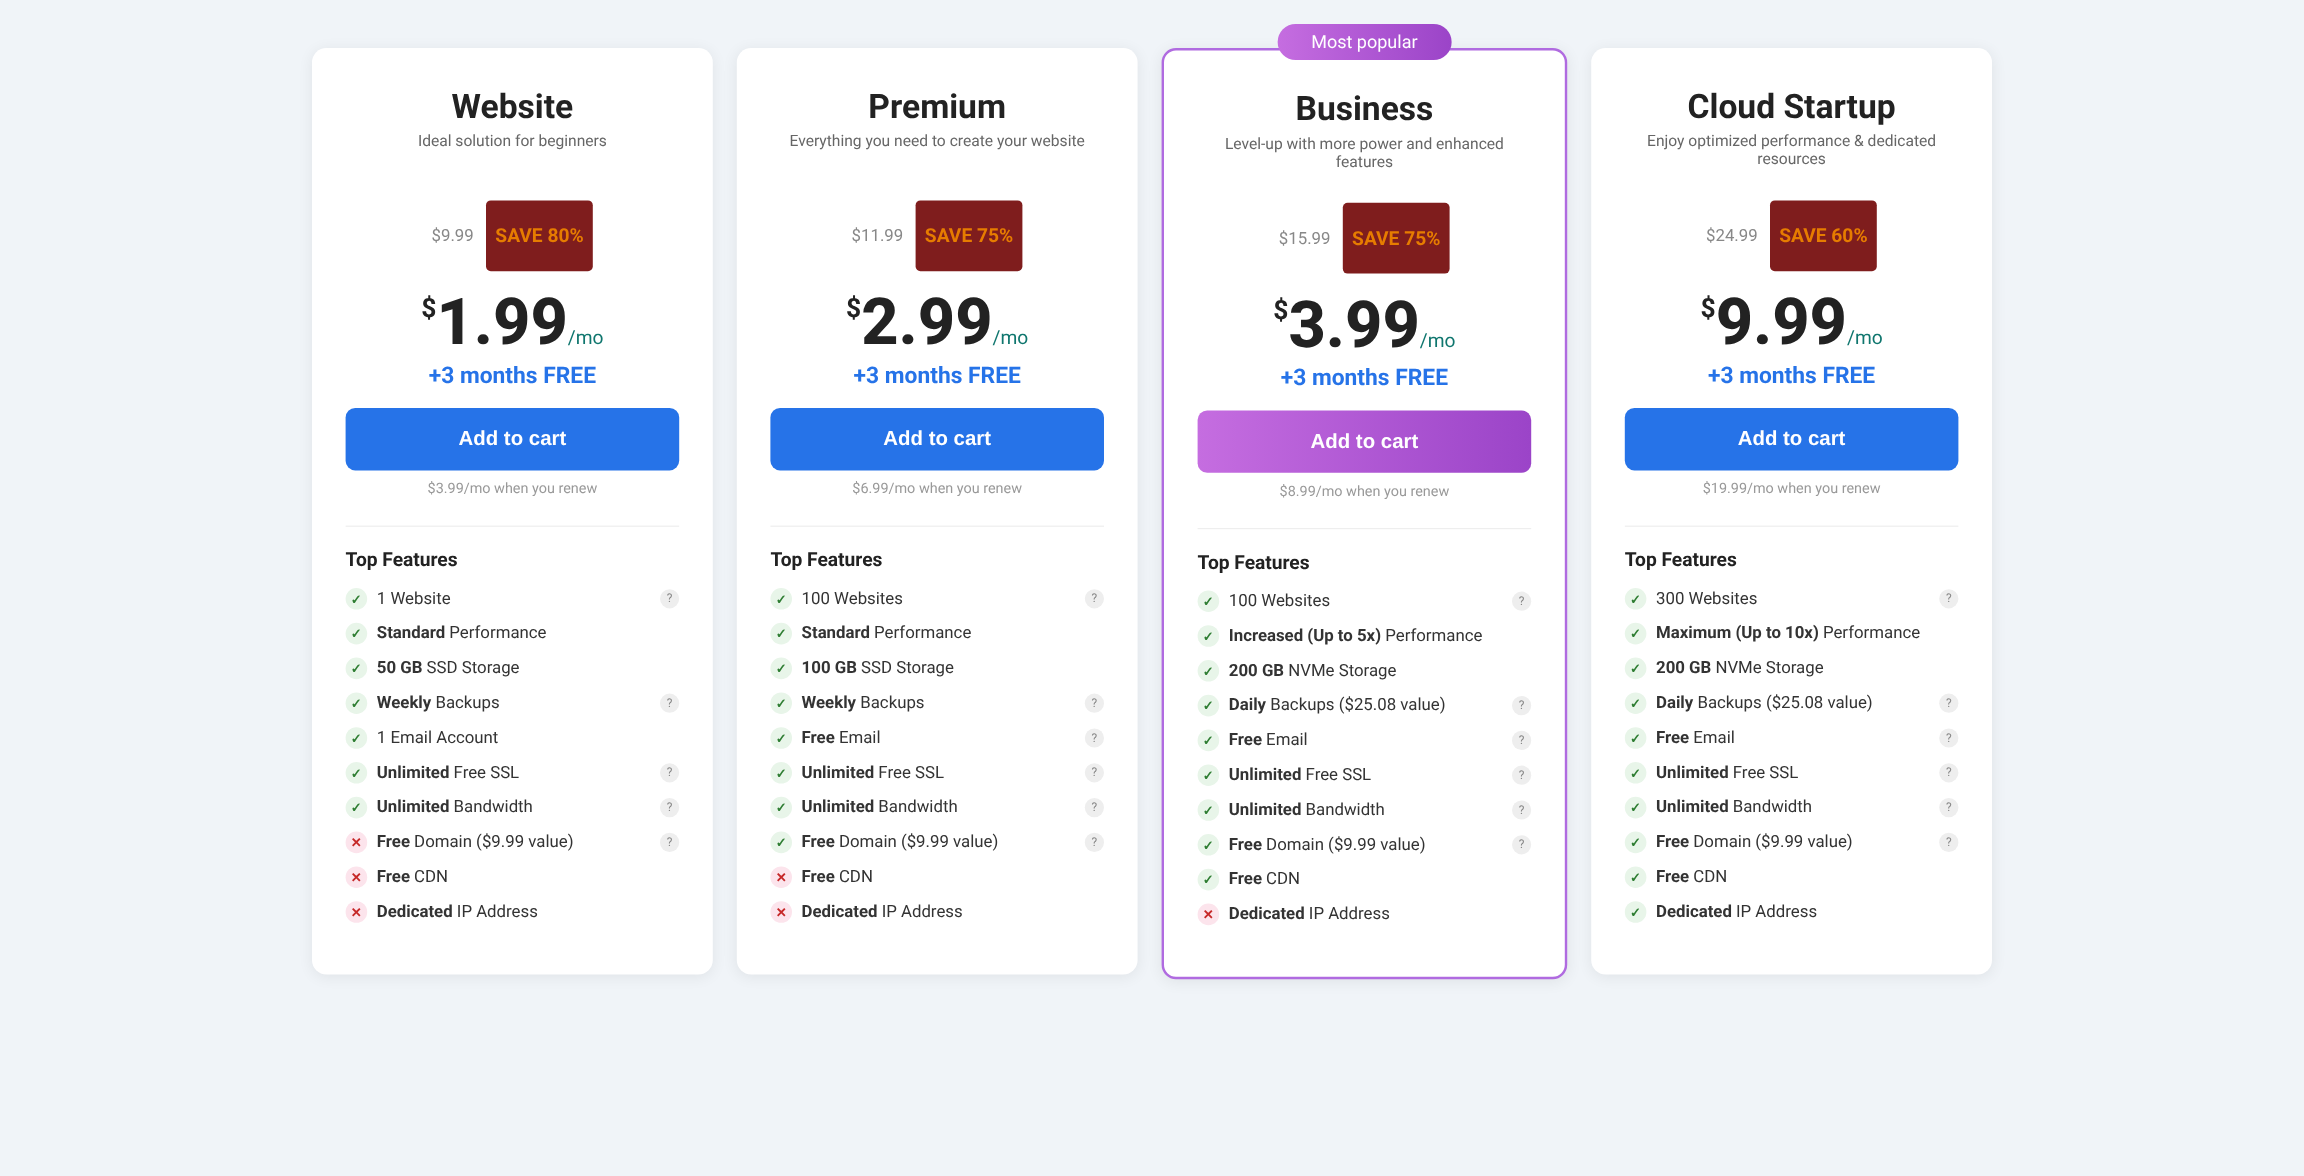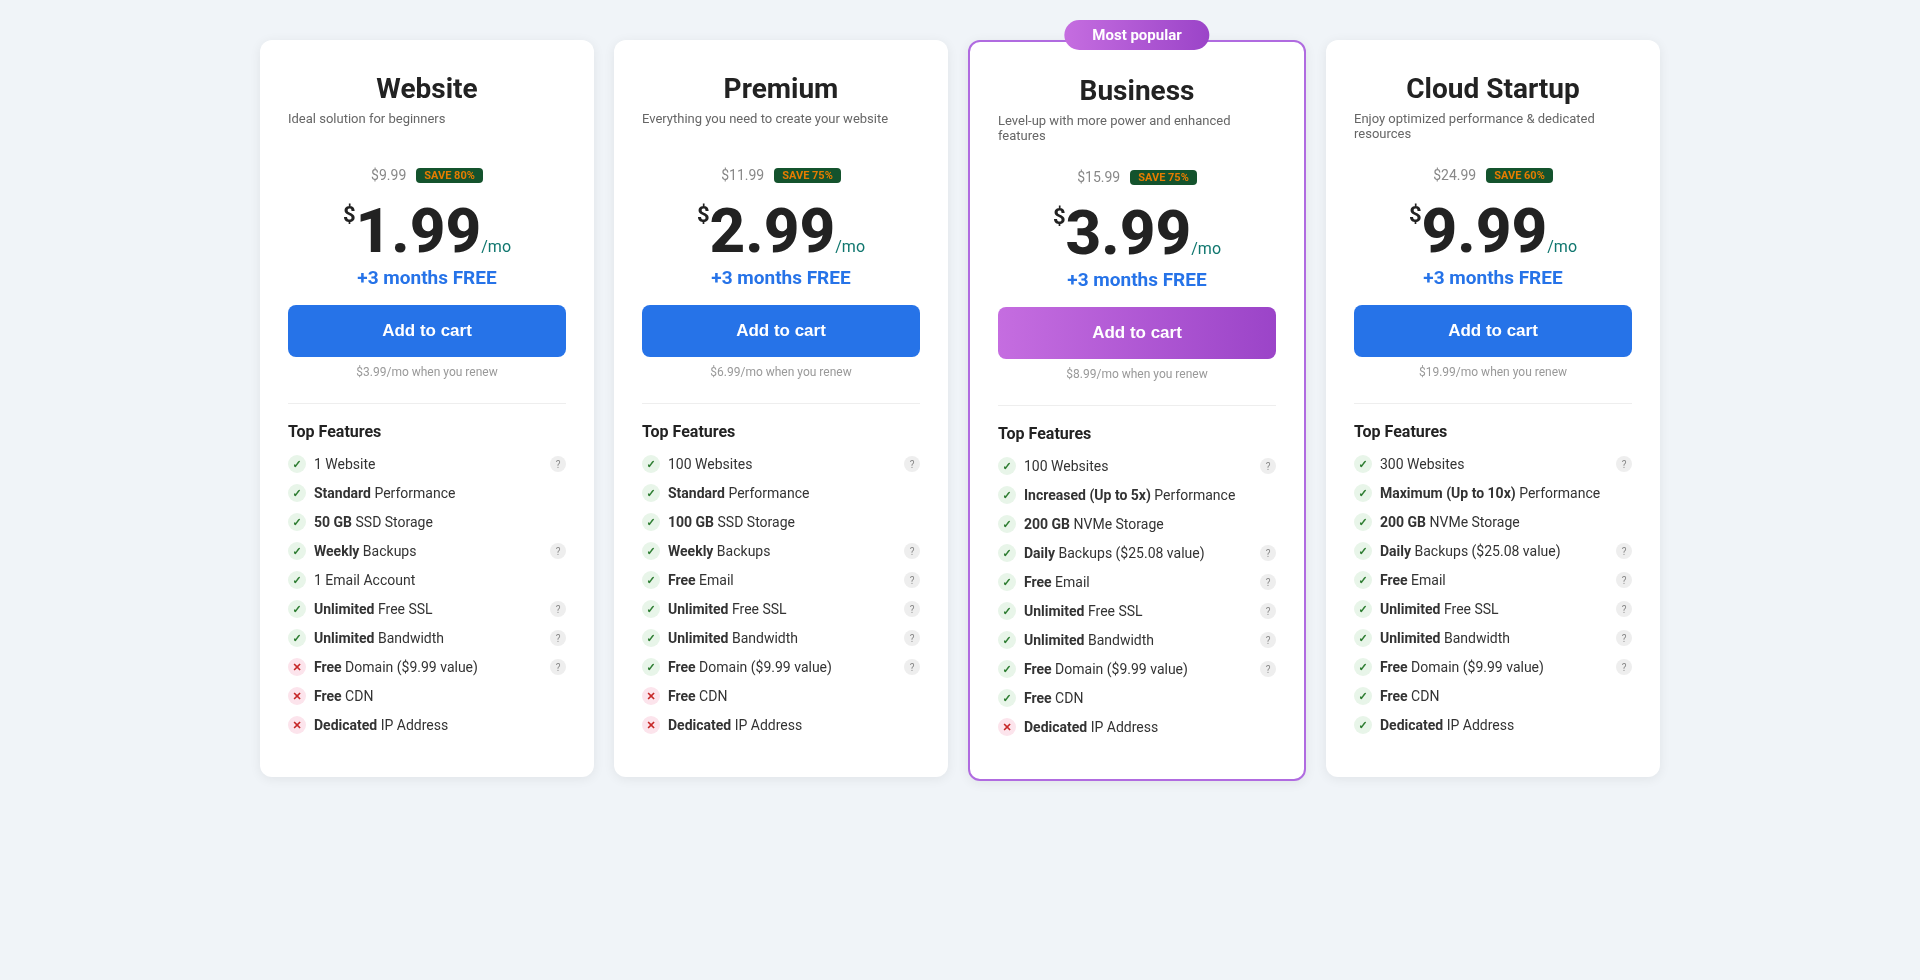--- a/index.html
+++ b/index.html
@@ -33,69 +33,69 @@
     .popular-badge {
       position: absolute;
       top: -22px;
       left: 50%;
       transform: translateX(-50%);
       background: linear-gradient(90deg, #c56de0, #9b44c8);
       color: #fff;
       border-radius: 20px;
       padding: 6px 28px;
       font-size: 15px;
-      font-weight: 700;
+      font-weight: 400;
       white-space: nowrap;
     }
     .plan-name {
       text-align: center;
       font-size: 28px;
       font-weight: 700;
       color: #222;
       margin-bottom: 6px;
     }
     .plan-desc {
-      text-align: left;
+      text-align: center;
       font-size: 13px;
       color: #666;
       margin-bottom: 20px;
       min-height: 36px;
     }
     .price-row {
       display: flex;
       align-items: center;
       justify-content: center;
       gap: 10px;
       margin-bottom: 17px;
     }
     .original-price {
       font-size: 14px;
       color: #888;
     }
     .save-badge {
-      background: #14532d;
+      background: #7f1d1d;
       color: #e67c00;
-      font-size: 11px;
+      font-size: 16px;
       font-weight: 700;
-      padding: 1px 8px;
+      padding: 20px 8px;
       border-radius: 4px;
     }
     .main-price {
       text-align: center;
       margin-bottom: 4px;
     }
     .main-price .dollar {
       font-size: 22px;
       font-weight: 700;
       color: #222;
       vertical-align: top;
       line-height: 1.4;
     }
     .main-price .amount {
-      font-size: 62px;
+      font-size: 54px;
       font-weight: 800;
       color: #222;
       line-height: 1;
       text-align: center;
     }
     .main-price .per-mo {
       font-size: 16px;
       color: #0f766e;
       font-weight: 400;
       margin-top: 36px;

